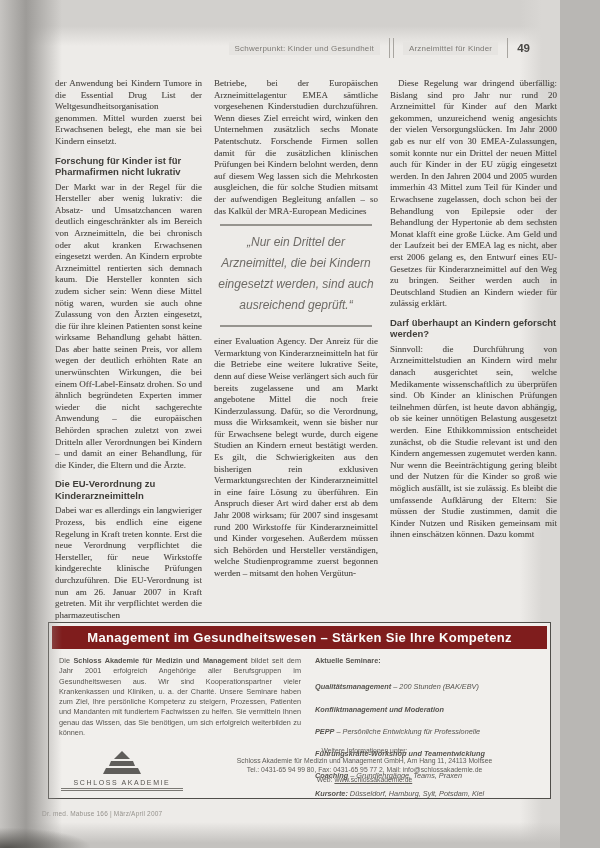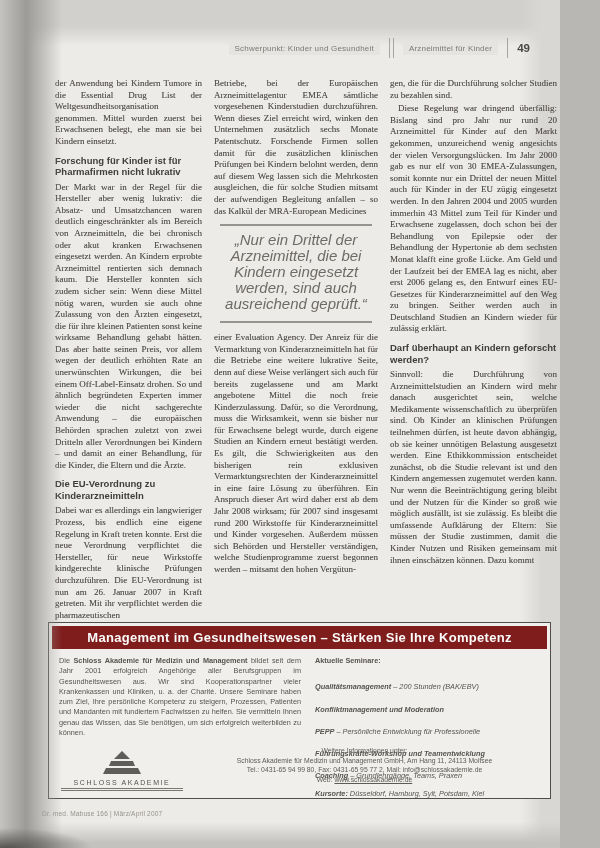--- a/index.html
+++ b/index.html
@@ -36,21 +36,21 @@
   #col3{left:390px;width:167px;}
   .col p{margin:0 0 2px 0;text-indent:8px;}
   .col p.noindent{text-indent:0;}
   .col h3{font-family:"Liberation Sans",sans-serif;font-weight:bold;font-size:9.5px;line-height:11.5px;
     color:#403e3a;margin:7px 0 4px 0;text-align:left;text-shadow:none;}
 
   
   .quote-rule{border:0;border-top:2px solid #96948f;margin:7px 6px 0 6px;height:0;}
   .quote-rule.bottom{margin:7px 6px 9px 6px;}
   #pull-quote{text-align:center;font-family:"Liberation Sans",sans-serif;font-style:italic;
-    font-size:15px;line-height:16px;color:#6e6b66;padding:6px 4px 2px 4px;text-shadow:none;}
+    font-size:12px;line-height:21px;color:#6e6b66;padding:6px 4px 2px 4px;text-shadow:none;}
 
   
   #ad{position:absolute;left:48px;top:622px;width:503px;height:177px;border:1px solid #504e4a;
     background:#f1efec;padding:3px;box-sizing:border-box;}
   #ad-bar{height:23px;background:#7f1d1d;color:#fbfbfa;font-weight:bold;font-size:13px;
     line-height:23px;text-align:center;letter-spacing:.3px;}
   #ad-body{display:flex;gap:14px;padding:7px 7px 0 7px;font-size:7.3px;line-height:10.3px;color:#56544f;}
   #ad-left{width:242px;text-align:justify;}
   #ad-right{flex:1;}
   .ad-b{font-weight:bold;}
@@ -95,21 +95,20 @@
 
   <div class="col" id="col2">
     <p class="noindent">Betriebe, bei der Europäischen Arzneimittelagentur EMEA sämtliche vorgesehenen Kinderstudien durchzuführen. Wenn dieses Ziel erreicht wird, winken den Unternehmen zusätzlich sechs Monate Patentschutz. Forschende Firmen sollen damit für die zusätzlichen klinischen Prüfungen bei Kindern belohnt werden, denn auf diesem Weg lassen sich die Mehrkosten ausgleichen, die für solche Studien mitsamt der aufwendigen Begleitung anfallen – so das Kalkül der MRA-European Medicines</p>
     <hr class="quote-rule">
     <div id="pull-quote">„Nur ein Drittel der Arzneimittel, die bei Kindern eingesetzt werden, sind auch ausreichend geprüft.“</div>
     <hr class="quote-rule bottom">
     <p class="noindent">einer Evaluation Agency. Der Anreiz für die Vermarktung von Kinderarzneimitteln hat für die Betriebe eine weitere lukrative Seite, denn auf diese Weise verlängert sich auch für bereits zugelassene und am Markt angebotene Mittel die noch freie Kinderzulassung. Dafür, so die Verordnung, muss die Wirksamkeit, wenn sie bisher nur für Erwachsene belegt wurde, durch eigene Studien an Kindern erneut bestätigt werden. Es gilt, die Schwierigkeiten aus den bisherigen rein exklusiven Vermarktungsrechten der Kinderarzneimittel in eine faire Lösung zu überführen. Ein Anspruch dieser Art wird daher erst ab dem Jahr 2008 wirksam; für 2007 sind insgesamt rund 200 Wirkstoffe für Kinderarzneimittel und Kinder vorgesehen. Außerdem müssen sich Behörden und Hersteller verständigen, welche Studienprogramme zuerst begonnen werden – mitsamt den hohen Vergütun-</p>
   </div>
 
   <div class="col" id="col3">
-    <p class="noindent">gen, die für die Durchführung solcher Studien zu bezahlen sind.</p>
     <p>Diese Regelung war dringend überfällig: Bislang sind pro Jahr nur rund 20 Arzneimittel für Kinder auf den Markt gekommen, unzureichend wenig angesichts der vielen Versorgungslücken. Im Jahr 2000 gab es nur elf von 30 EMEA-Zulassungen, somit konnte nur ein Drittel der neuen Mittel auch für Kinder in der EU zügig eingesetzt werden. In den Jahren 2004 und 2005 wurden immerhin 43 Mittel zum Teil für Kinder und Erwachsene zugelassen, doch schon bei der Behandlung von Epilepsie oder der Behandlung der Hypertonie ab dem sechsten Monat klafft eine große Lücke. Am Geld und der Laufzeit bei der EMEA lag es nicht, aber erst 2006 gelang es, den Entwurf eines EU-Gesetzes für Kinderarzneimittel auf den Weg zu bringen. Seither werden auch in Deutschland Studien an Kindern wieder für zulässig erklärt.</p>
     <h3>Darf überhaupt an Kindern geforscht werden?</h3>
     <p class="noindent">Sinnvoll: die Durchführung von Arzneimittelstudien an Kindern wird mehr danach ausgerichtet sein, welche Medikamente wissenschaftlich zu überprüfen sind. Ob Kinder an klinischen Prüfungen teilnehmen dürfen, ist heute davon abhängig, ob sie keiner unnötigen Belastung ausgesetzt werden. Eine Ethikkommission entscheidet zunächst, ob die Studie relevant ist und den Kindern angemessen zugemutet werden kann. Nur wenn die Beeinträchtigung gering bleibt und der Nutzen für die Kinder so groß wie möglich ausfällt, ist sie zulässig. Es bleibt die umfassende Aufklärung der Eltern: Sie müssen der Studie zustimmen, damit die Kinder Nutzen und Risiken gemeinsam mit ihnen einschätzen können. Dazu kommt</p>
   </div>
 
   <div id="ad">
     <div id="ad-bar">Management im Gesundheitswesen – Stärken Sie Ihre Kompetenz</div>
     <div id="ad-body">
       <div id="ad-left">
         <span>Die </span><span class="ad-b">Schloss Akademie für Medizin und Management</span><span> bildet seit dem Jahr 2001 erfolgreich Angehörige aller Berufsgruppen im Gesundheitswesen aus. Wir sind Kooperationspartner vieler Krankenkassen und Kliniken, u. a. der Charité. Unsere Seminare haben zum Ziel, Ihre persönliche Kompetenz zu steigern, Prozessen, Patienten und Mandanten mit fundiertem Fachwissen zu helfen. Sie vermitteln Ihnen genau das Wissen, das Sie benötigen, um sich erfolgreich weiterbilden zu können.</span>

